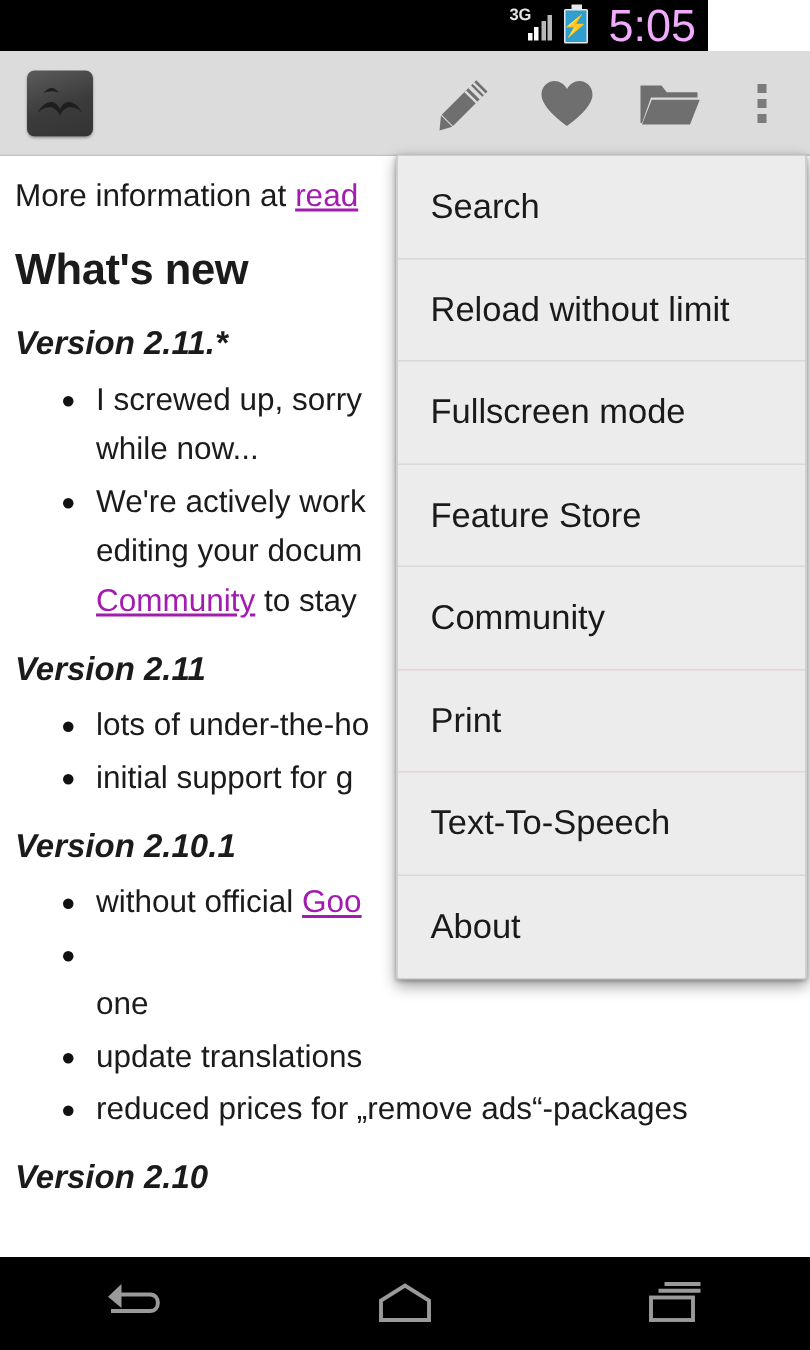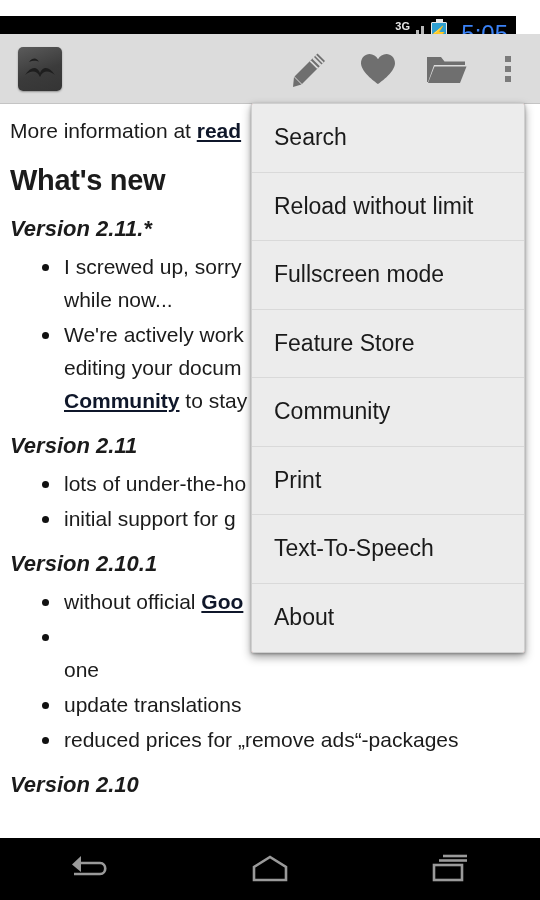--- a/index.html
+++ b/index.html
@@ -11,22 +11,22 @@
   }
   #screen {
     position: relative;
     width: 540px; height: 900px;
     background: #ffffff;
     overflow: hidden;
   }
 
   
   #status-bar {
-    position: absolute; left: 0; top: 16px;
-    width: 516px; height: 34px;
+    position: absolute; left: 0; top: 0;
+    width: 472px; height: 34px;
     background: #000000;
     display: flex; align-items: center; justify-content: flex-end;
     padding-right: 8px;
   }
   .sb-group { display: flex; align-items: center; gap: 6px; }
   .sb-signal { position: relative; width: 30px; height: 24px; }
   .sb-signal .g3 {
     position: absolute; left: 0; top: 0;
     font-size: 11px; color: #e6e6e6; font-weight: bold;
     font-family: "Liberation Sans", sans-serif;
@@ -48,21 +48,21 @@
   .sb-battery::before {
     content: ""; position: absolute; top: -4px; left: 4px;
     width: 7px; height: 3px; background: #e8e8e8;
   }
   .sb-battery .bolt {
     position: absolute; left: 50%; top: 50%;
     transform: translate(-50%, -50%);
     color: #ffffff; font-size: 14px; line-height: 14px;
   }
   #status-clock {
-    color: #3b82f6; font-size: 24px; line-height: 23px;
+    color: #f0abfc; font-size: 30px; line-height: 23px;
     letter-spacing: 0px; margin-left: 8px; font-weight: normal;
   }
 
   
   #action-bar {
     position: absolute; left: 0; top: 34px;
     width: 540px; height: 70px;
     background: #dcdcdc;
     border-bottom: 1px solid #c4c4c4;
     display: flex; align-items: center;
@@ -96,21 +96,21 @@
     width: 540px; height: 733px;
     background: #ffffff;
     padding: 8px 10px 0 10px;
     overflow: hidden;
     color: #1b1b1b;
   }
   #doc p.lead {
     font-size: 21px; line-height: 30px; margin: 3px 0 4px 0;
     white-space: nowrap;
   }
-  #doc a { color: #0f172a; text-decoration: underline; font-weight: bold; }
+  #doc a { color: #a21caf; text-decoration: underline; }
   #doc h1 {
     font-size: 29px; line-height: 40px; font-weight: bold;
     margin: 14px 0 10px 0; letter-spacing: -0.3px;
   }
   #doc h2 {
     font-size: 22px; line-height: 30px; font-weight: bold;
     font-style: italic; margin: 14px 0 6px 0;
   }
   #doc ul { list-style: none; margin: 0 0 0 4px; padding: 0; }
   #doc li {
@@ -119,21 +119,21 @@
   }
   #doc li::before {
     content: "";
     position: absolute; left: 28px; top: 14px;
     width: 7px; height: 7px; border-radius: 50%; background: #111111;
   }
   #doc .nw { white-space: nowrap; }
 
   
   #overflow-menu {
-    position: absolute; left: 251px; top: 103px;
+    position: absolute; left: 264px; top: 103px;
     width: 274px;
     background: #fca5a5;
     border: 1px solid #cfcfcf;
     border-radius: 2px;
     box-shadow: 0 4px 10px rgba(0,0,0,.38), 0 1px 3px rgba(0,0,0,.3);
     overflow: hidden;
     z-index: 30;
   }
   .menu-item {
     height: 68.5px;

